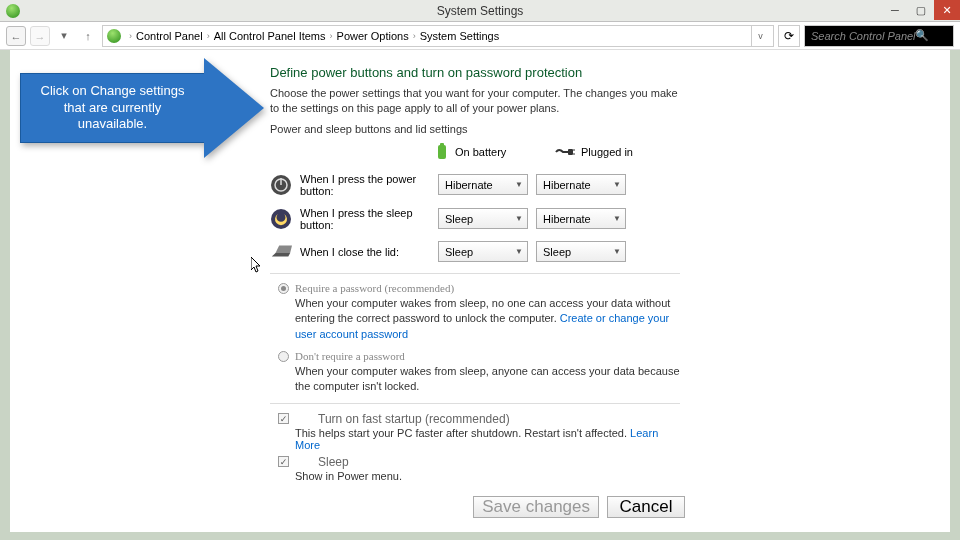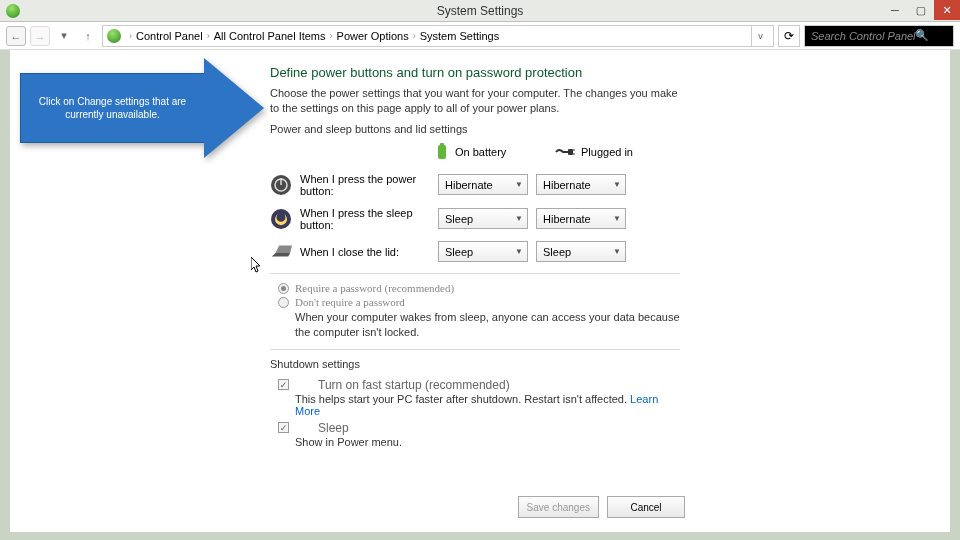--- a/index.html
+++ b/index.html
@@ -290,21 +290,21 @@
     bottom: 22px;
     right: 275px;
     display: flex;
     gap: 8px;
   }
   .btn {
     min-width: 78px;
     height: 22px;
     border: 1px solid #aaa;
     background: linear-gradient(#fdfdfd, #e8e8e8);
-    font-size: 10px;
+    font-size: 17px;
     display: flex; align-items: center; justify-content: center;
     cursor: pointer;
     padding: 0 8px;
   }
   .btn.disabled { color: #999; }
   
   .callout {
     position: absolute;
     top: 63px;
     left: 20px;
@@ -313,21 +313,21 @@
     filter: drop-shadow(2px 3px 3px rgba(0,0,0,0.3));
     z-index: 5;
   }
   .callout-body {
     position: absolute;
     left: 0; top: 10px;
     width: 185px;
     height: 70px;
     background: #2d74c4;
     color: #fff;
-    font-size: 10px;
+    font-size: 13px;
     text-align: center;
     display: flex;
     align-items: center;
     justify-content: center;
     padding: 6px 8px;
     line-height: 1.3;
     border: 1px solid #1a5a9e;
   }
   .callout-arrow {
     position: absolute;
@@ -473,30 +473,32 @@
       </div>
     </div>
 
     <hr class="hr">
 
 
     <div class="radio-row">
       <div class="radio checked"></div>
       <span class="radio-label">Require a password (recommended)</span>
     </div>
+    <div class="radio-desc">
+      <span>When your computer wakes from sleep, no one can access your data without entering the correct password to unlock the computer. </span><span class="link">Create or change your user account password</span>
+    </div>
 
     <div class="radio-row">
       <div class="radio"></div>
       <span class="radio-label">Don't require a password</span>
     </div>
     <div class="radio-desc">When your computer wakes from sleep, anyone can access your data because the computer isn't locked.</div>
 
     <hr class="hr">
 
-    <div class="section-title">Shutdown settings</div>
 
     <div class="chk-row">
       <div class="chk">✓</div>
       <span class="chk-label">Turn on fast startup (recommended)</span>
     </div>
     <div class="chk-desc">
       <span>This helps start your PC faster after shutdown. Restart isn't affected. </span><span class="link">Learn More</span>
     </div>
 
     <div class="chk-row">

